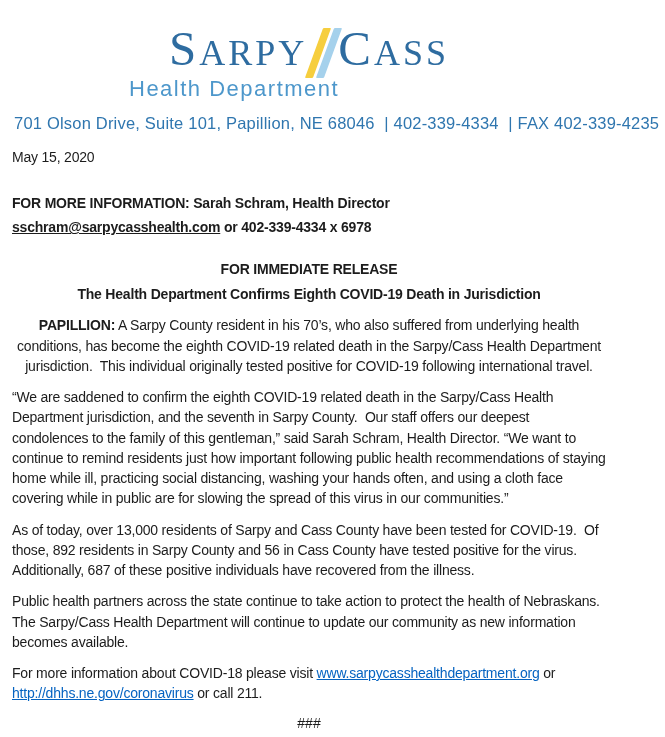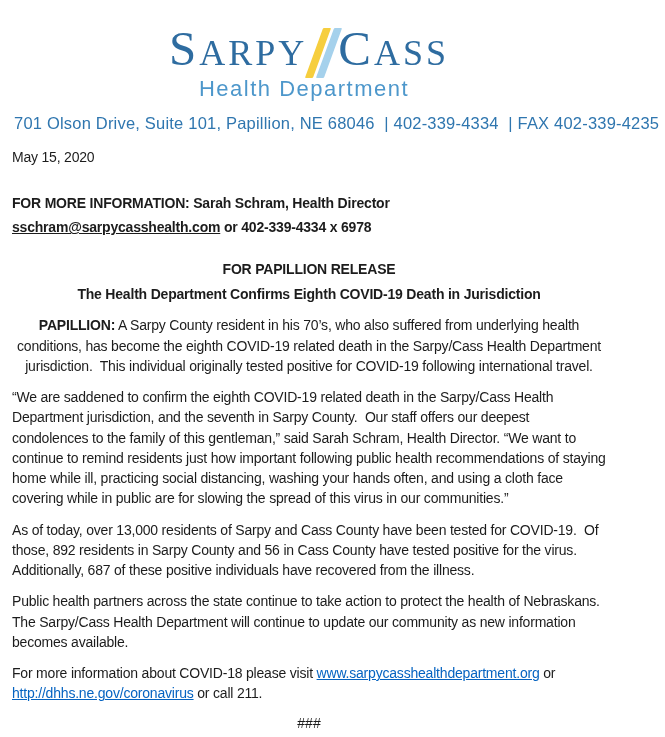--- a/index.html
+++ b/index.html
@@ -28,21 +28,21 @@
   .logo-word::first-letter { font-size: 49px; }
   .logo-slash {
     display: inline-flex; gap: 3px;
     height: 50px; margin: 0 5px -5px 7px;
     transform: skewX(-20deg);
   }
   .slash-bar { width: 8px; border-radius: 1px; }
   .slash-yellow { background: var(--slash-yellow, #F6CE3E); }
   .slash-light  { background: var(--slash-light-blue, #A5D1EC); }
   .logo-subtitle {
-    text-align: center;
+    text-align: left;
     color: var(--subtitle-blue, #4D97CB);
     font-size: 22px; letter-spacing: 1.5px;
     margin-top: 3px; padding-right: 10px;
   }
   .address {
     margin-top: 12px; padding-left: 14px;
     color: var(--address-blue, #2F76AF);
     font-size: 16.5px; letter-spacing: 0.2px;
     white-space: pre;
   }
@@ -94,21 +94,21 @@
     <div class="address">701 Olson Drive, Suite 101, Papillion, NE 68046  | 402-339-4334  | FAX 402-339-4235</div>
   </header>
 
   <main class="content">
 
     <p class="date">May 15, 2020</p>
 
     <p class="contact"><span>FOR MORE INFORMATION: Sarah Schram, Health Director</span><br><a class="email" href="#">sschram@sarpycasshealth.com</a><span> or 402-339-4334 x 6978</span></p>
 
     <div class="release">
-      <p>FOR PAPILLION RELEASE</p>
+      <p>FOR IMMEDIATE RELEASE</p>
       <p>The Health Department Confirms Eighth COVID-19 Death in Jurisdiction</p>
     </div>
 
     <p class="para para-first"><b class="lead">PAPILLION:</b><span> A Sarpy County resident in his 70’s, who also suffered from underlying health conditions, has become the eighth COVID-19 related death in the Sarpy/Cass Health Department jurisdiction.  This individual originally tested positive for COVID-19 following international travel.</span></p>
 
     <p class="para">“We are saddened to confirm the eighth COVID-19 related death in the Sarpy/Cass Health Department jurisdiction, and the seventh in Sarpy County.  Our staff offers our deepest condolences to the family of this gentleman,” said Sarah Schram, Health Director. “We want to continue to remind residents just how important following public health recommendations of staying home while ill, practicing social distancing, washing your hands often, and using a cloth face covering while in public are for slowing the spread of this virus in our communities.”</p>
 
     <p class="para">As of today, over 13,000 residents of Sarpy and Cass County have been tested for COVID-19.  Of those, 892 residents in Sarpy County and 56 in Cass County have tested positive for the virus. Additionally, 687 of these positive individuals have recovered from the illness.</p>
 
     <p class="para">Public health partners across the state continue to take action to protect the health of Nebraskans. The Sarpy/Cass Health Department will continue to update our community as new information becomes available.</p>

